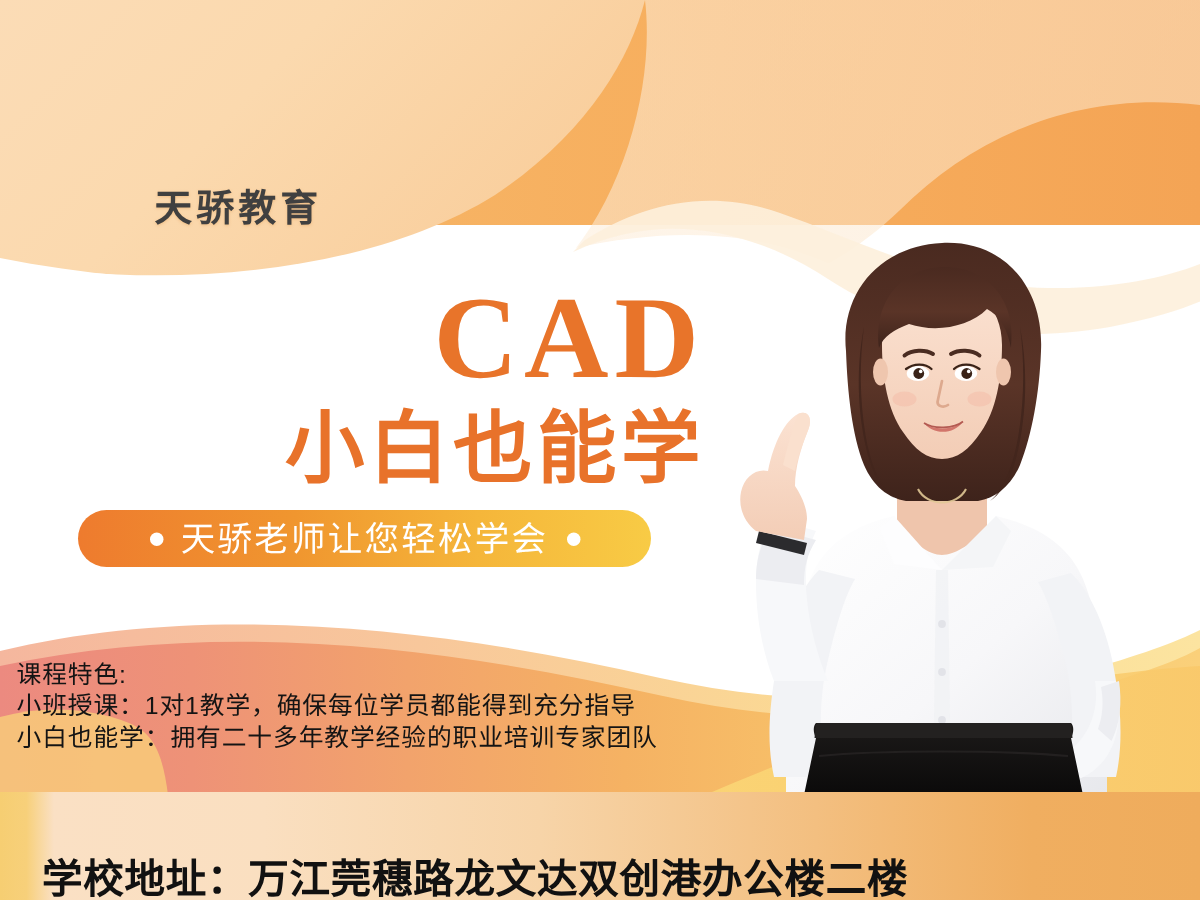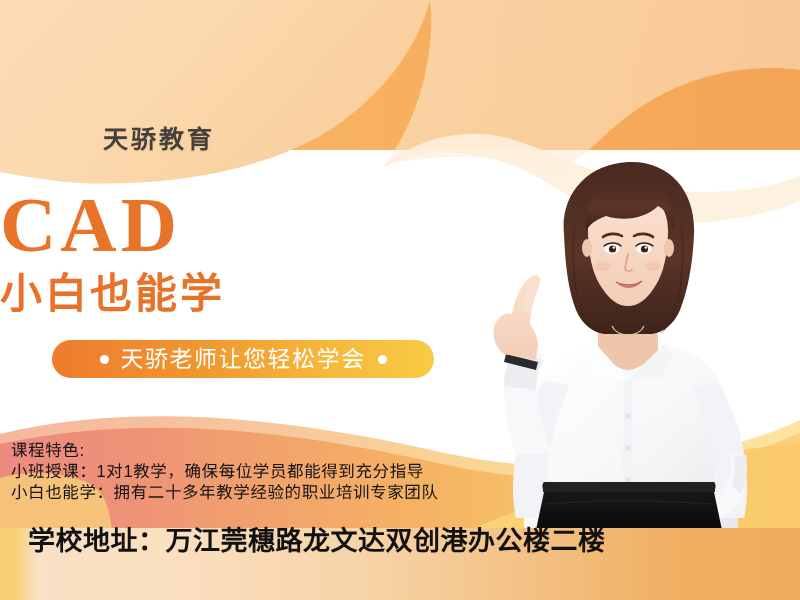--- a/index.html
+++ b/index.html
@@ -42,34 +42,34 @@
     line-height: 1;
     text-shadow: 0 1px 2px rgba(214,140,60,0.35);
   }
 
   
   .headline {
     position: absolute;
     left: 0;
     top: 186px;
     width: 470px;
-    text-align: left;
+    text-align: right;
   }
   .cad-title {
     font-family: "Liberation Serif", "DejaVu Serif", serif;
     font-size: 78px;
     font-weight: bold;
     color: #E8742A;
     letter-spacing: 4px;
     line-height: 1;
     margin: 0;
   }
   .sub-title {
     margin: 8px 0 0 0;
-    font-size: 42px;
+    font-size: 53px;
     font-weight: bold;
     color: #E8722A;
     letter-spacing: 3px;
     line-height: 1.05;
   }
 
   
   .pill {
     position: absolute;
     left: 52px;
@@ -122,21 +122,21 @@
     left: 0;
     top: 528px;
     width: 800px;
     height: 72px;
     background: linear-gradient(to right,
       #F6CE72 0%, #F7D07A 2.2%,
       #FAE0C4 4.5%, #FADFC0 22%,
       #F7D4A8 45%, #F3BF80 68%,
       #F0AE60 86%, #EFAC5C 100%);
     display: flex;
-    align-items: flex-start;
+    align-items: flex-end;
   }
   .addr-text {
     margin-left: 28px;
     font-size: 27px;
     font-weight: bold;
     color: #111111;
     letter-spacing: 0.5px;
     line-height: 1;
     white-space: nowrap;
   }

